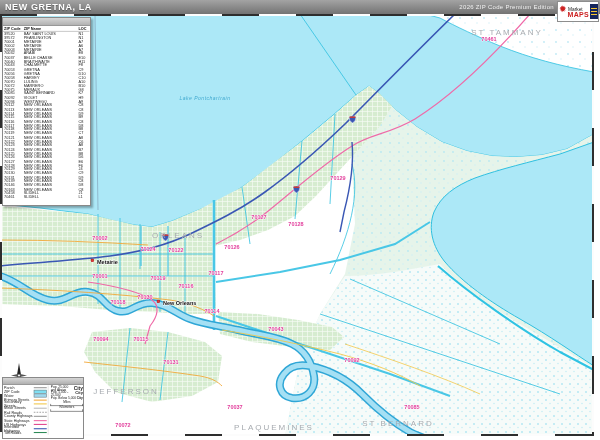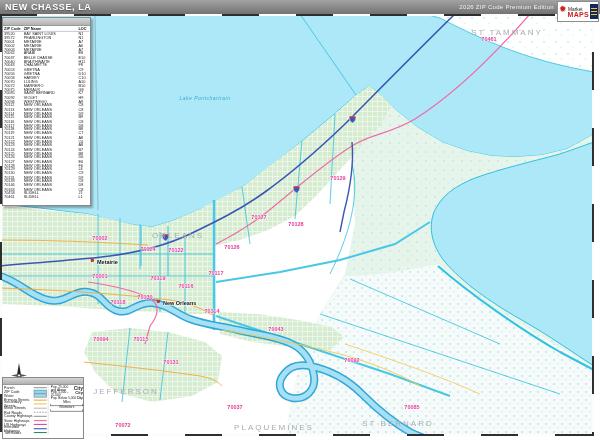--- a/index.html
+++ b/index.html
@@ -76,21 +76,21 @@
 
   
   .compass{position:absolute;left:8px;top:348px;z-index:6}
 </style>
 </head>
 <body>
 
 <div class="stage">
 
   <div class="header">
-    <span class="title">NEW CHASSE, LA</span>
+    <span class="title">NEW GRETNA, LA</span>
   </div>
   <span class="edition">2026 ZIP Code Premium Edition</span>
   <div class="logo">
     <span class="star">✹</span>
     <span class="wordmark">
       <span class="mk1">Market</span>
       <span class="mk2">MAPS</span>
     </span>
     <span class="badge">
         <i></i>

